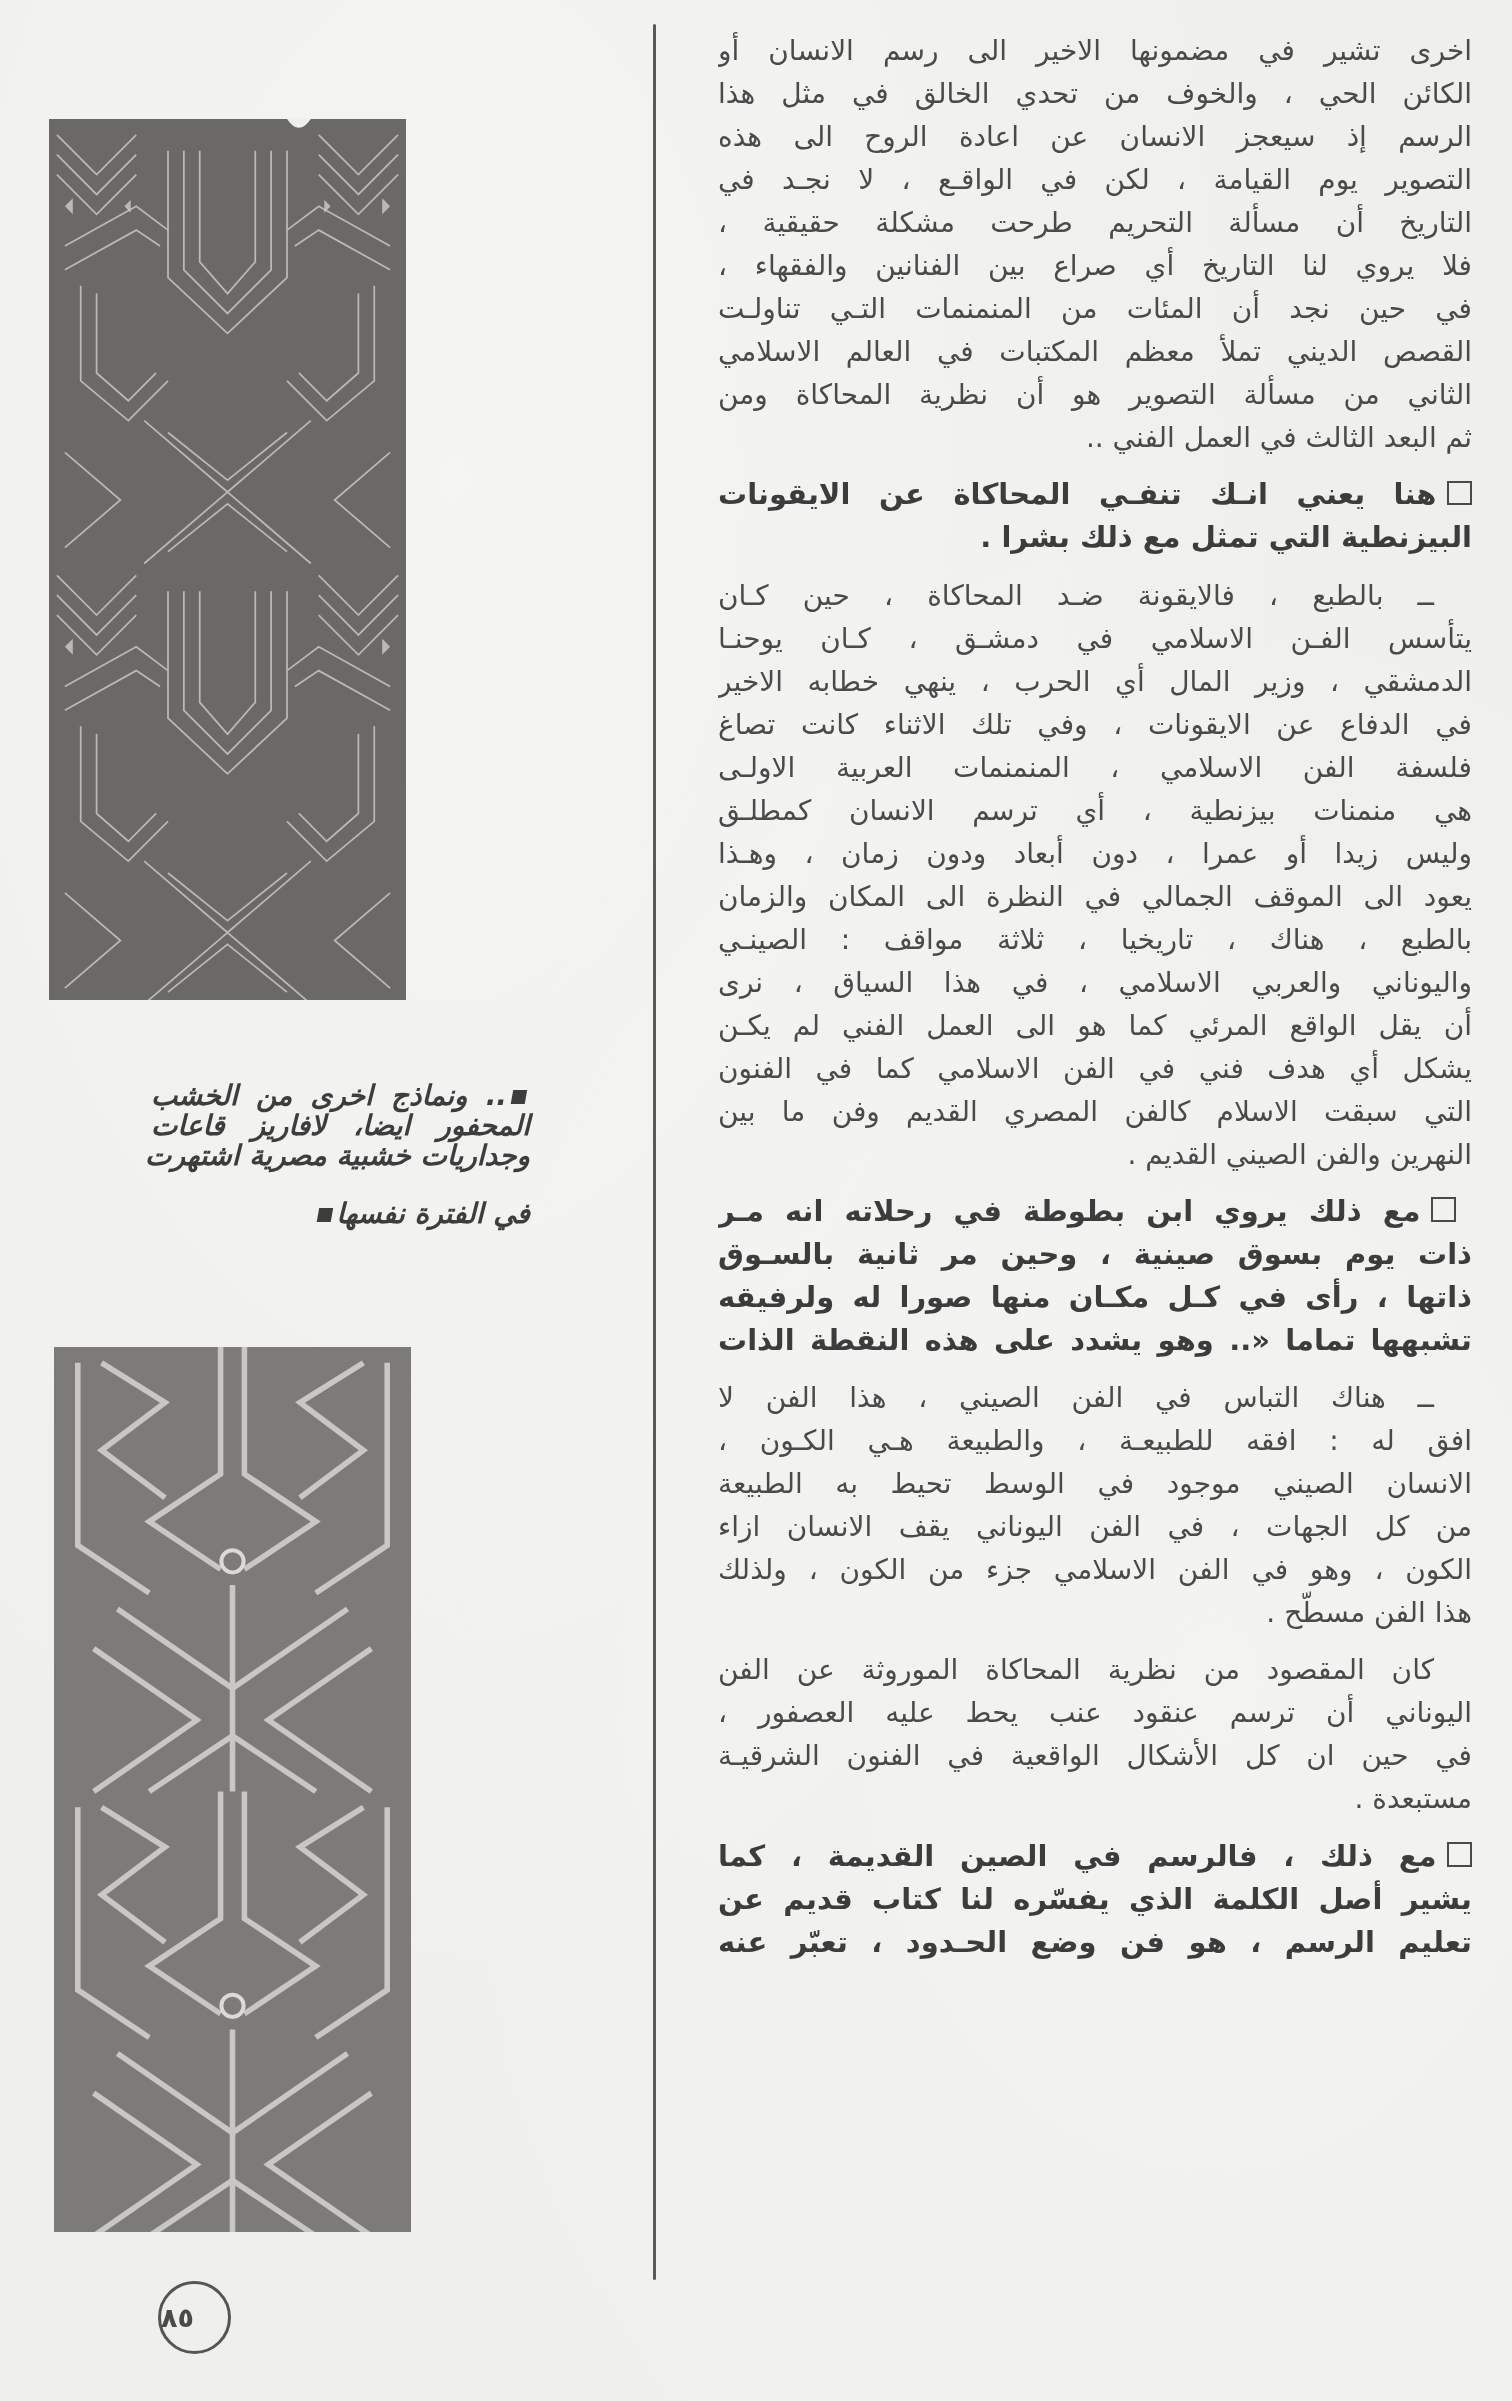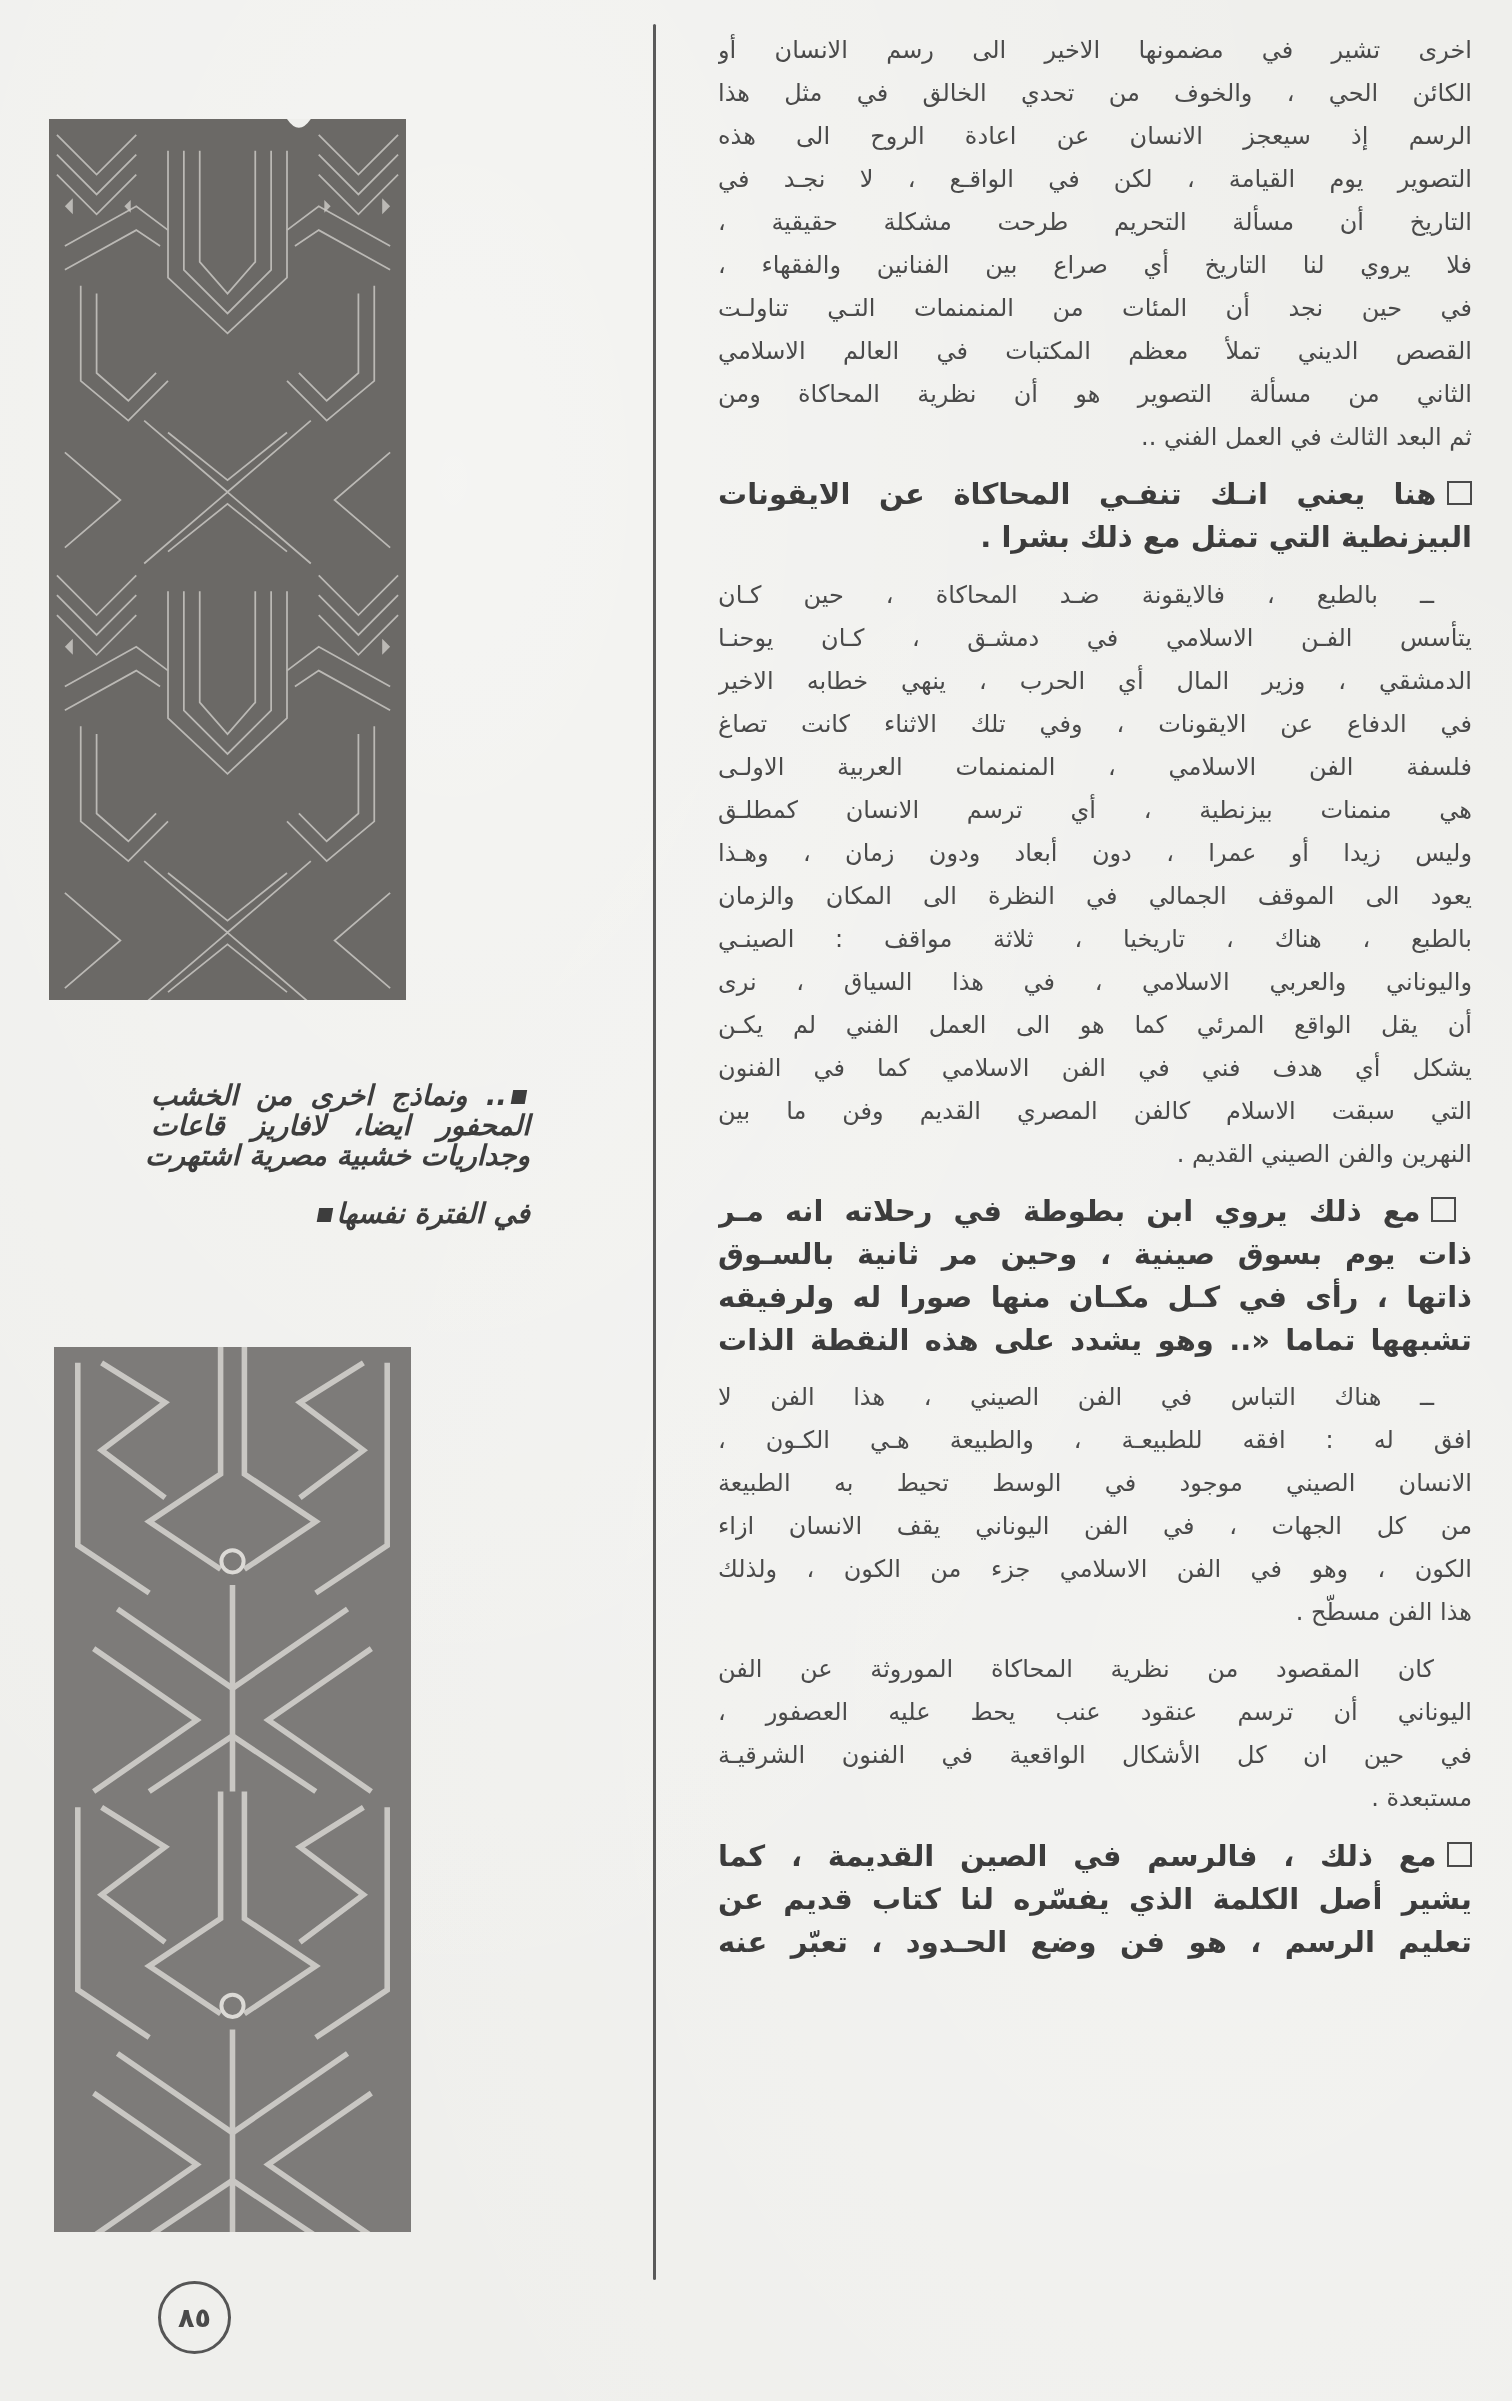--- a/index.html
+++ b/index.html
@@ -19,21 +19,21 @@
   .rule {
     position:absolute; left:653px; top:24px; width:3.2px; height:2256px;
     background:#5a5a5a; border-radius:1.6px;
   }
   .column {
     position:absolute; left:718px; top:29px; width:754px;
     direction:rtl; text-align:justify; text-align-last:justify;
   }
   .line {
     display:block; height:43px; line-height:43px;
-    font-size:24px; white-space:nowrap; overflow:hidden;
+    font-size:28px; white-space:nowrap; overflow:hidden;
     text-align-last:justify;
   }
   .line.last { text-align-last:right; }
   .line.bold { font-weight:bold; font-size:29px; color:#3c3c3c; }
   .gap { display:block; height:14.3px; }
   .box {
     display:inline-block; width:20.6px; height:20.6px; border:2.4px solid #4a4a4a;
     vertical-align:middle; margin-left:11px; position:relative; top:-3.2px;
   }
   .panel {
@@ -47,21 +47,21 @@
     position:absolute; left:151px; top:1081px; width:379px;
     direction:rtl; font-weight:bold; font-size:28px; line-height:30px;
     color:#3d3d3d; font-style:italic;
   }
   .caption .cl { display:block; white-space:nowrap; text-align-last:justify; }
   .caption .cl.last { text-align-last:right;margin-top:28px; }
   .sq { display:inline-block; width:13.5px; height:13.5px; background:#3d3d3d; vertical-align:middle; margin:0 4.8px; transform:skewX(-10deg); }
   .page-num {
     position:absolute; left:158px; top:2281px; width:67px; height:67px;
     border:3.2px solid #555; border-radius:50%;
-    display:flex; align-items:center; justify-content:center;
+    display:flex; align-items:center; justify-content:flex-start;
     font-size:27px; font-weight:bold; color:#4a4a4a;
   }
 </style>
 </head>
 <body>
 
 <div class="paper-tex"></div>
 
 <div class="panel" id="panel1">
   <svg viewBox="0 0 450 1110" preserveAspectRatio="none">

